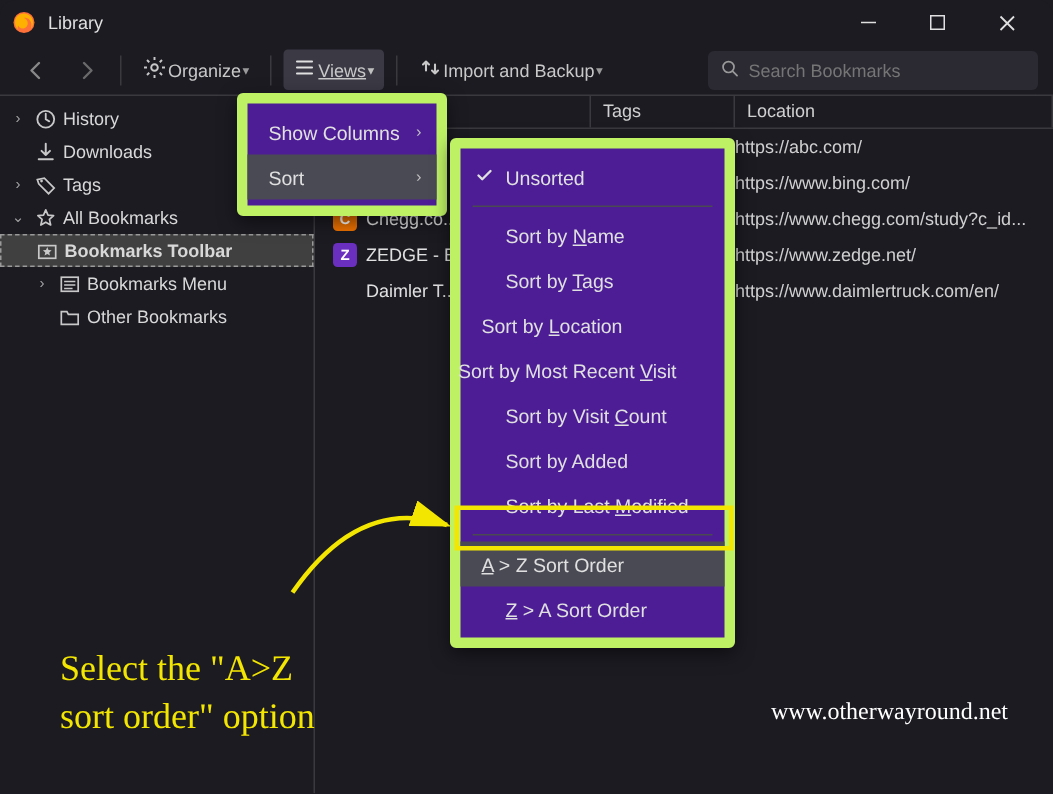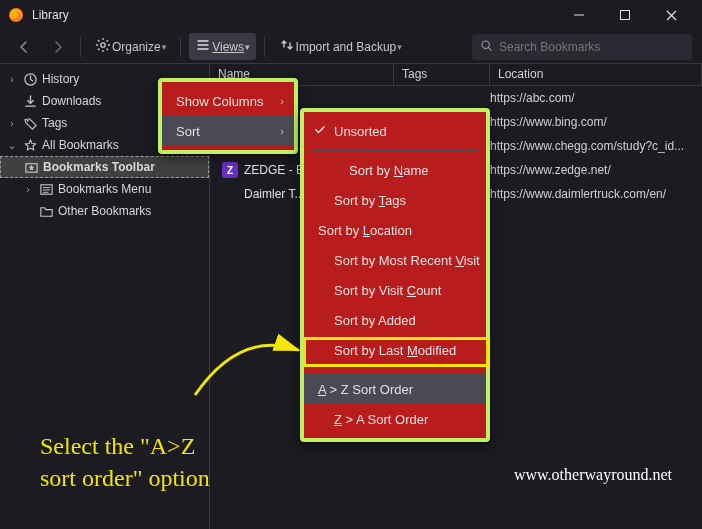--- a/index.html
+++ b/index.html
@@ -29,21 +29,21 @@
 .col-name { width: 184px; }
 .col-tags { width: 96px; }
 .col-loc { flex: 1; }
 .rows { position: relative; }
 .row { display: flex; height: 24px; align-items: center; }
 .cell-name { width: 184px; display: flex; align-items: center; gap: 6px; padding-left: 12px; overflow: hidden; white-space: nowrap; }
 .cell-tags { width: 96px; }
 .cell-loc { flex: 1; color: #d0d0d0; white-space: nowrap; overflow: hidden; }
 .fav { width: 16px; height: 16px; border-radius: 3px; display: inline-flex; align-items: center; justify-content: center; color: #fff; font-size: 10px; font-weight: bold; }
 
-.menu { position: absolute; background: #b91c1c; border: 4px solid #bef264; border-radius: 4px; padding: 4px 0; box-shadow: 0 4px 12px rgba(0,0,0,.5); z-index: 10; margin-top: 16px; }
+.menu { position: absolute; background: #4c1d95; border: 7px solid #bef264; border-radius: 4px; padding: 4px 0; box-shadow: 0 4px 12px rgba(0,0,0,.5); z-index: 10; }
 .menu-item { height: 30px; padding: 0 32px 0 14px; display: flex; align-items: center; color: #e0e0e0; font-size: 13px; position: relative; white-space: nowrap; }
 .menu-item.hover { background: #4a4a55; }
 .menu-item .chev { position: absolute; right: 10px; color: #c0c0c0; font-size: 11px; }
 .menu-item .check { position: absolute; left: 10px; }
 .menu-sep { height: 1px; background: #4a4a52; margin: 4px 8px; }
 .u { text-decoration: underline; }
 
 .highlight-box { position: absolute; border: 3px solid #f3e600; pointer-events: none; z-index: 20; }
 .arrow-svg { position: absolute; pointer-events: none; z-index: 19; }
 .anno-text { position: absolute; color: #f3e600; font-family: "Comic Sans MS", "Segoe Script", cursive; font-size: 24px; line-height: 1.35; z-index: 20; pointer-events: none; }
@@ -277,30 +277,30 @@
   </div>
 
   <div class="menu" style="left:300px; top:92px; width:190px;">
     <div class="menu-item" style="padding-left:30px;">
       <span class="check"><svg width="12" height="12" viewBox="0 0 12 12">
             <path d="M2 6l2.5 2.5L10 3" fill="none" stroke="#e0e0e0" stroke-width="1.6" stroke-linecap="round" stroke-linejoin="round"></path>
           </svg></span>
       <span>Unsorted</span>
     </div>
     <div class="menu-sep"></div>
-    <div class="menu-item" style="padding-left:45px;align-items:center;">
+    <div class="menu-item" style="padding-left:30px;align-items:center;">
         <span><span>Sort by </span><span class="u">N</span><span>ame</span></span>
       </div>
     <div class="menu-item" style="padding-left:30px;">
         <span><span>Sort by </span><span class="u">T</span><span>ags</span></span>
       </div>
     <div class="menu-item" style="">
         <span><span>Sort by </span><span class="u">L</span><span>ocation</span></span>
       </div>
-    <div class="menu-item" style="padding-left:30px;">
+    <div class="menu-item" style="padding-left:30px;justify-content:flex-end;">
         <span><span>Sort by Most Recent </span><span class="u">V</span><span>isit</span></span>
       </div>
     <div class="menu-item" style="padding-left:30px;">
         <span><span>Sort by Visit </span><span class="u">C</span><span>ount</span></span>
       </div>
     <div class="menu-item" style="padding-left:30px;">
         <span>Sort by Added</span>
       </div>
     <div class="menu-item" style="padding-left:30px;">
         <span><span>Sort by Last </span><span class="u">M</span><span>odified</span></span>

